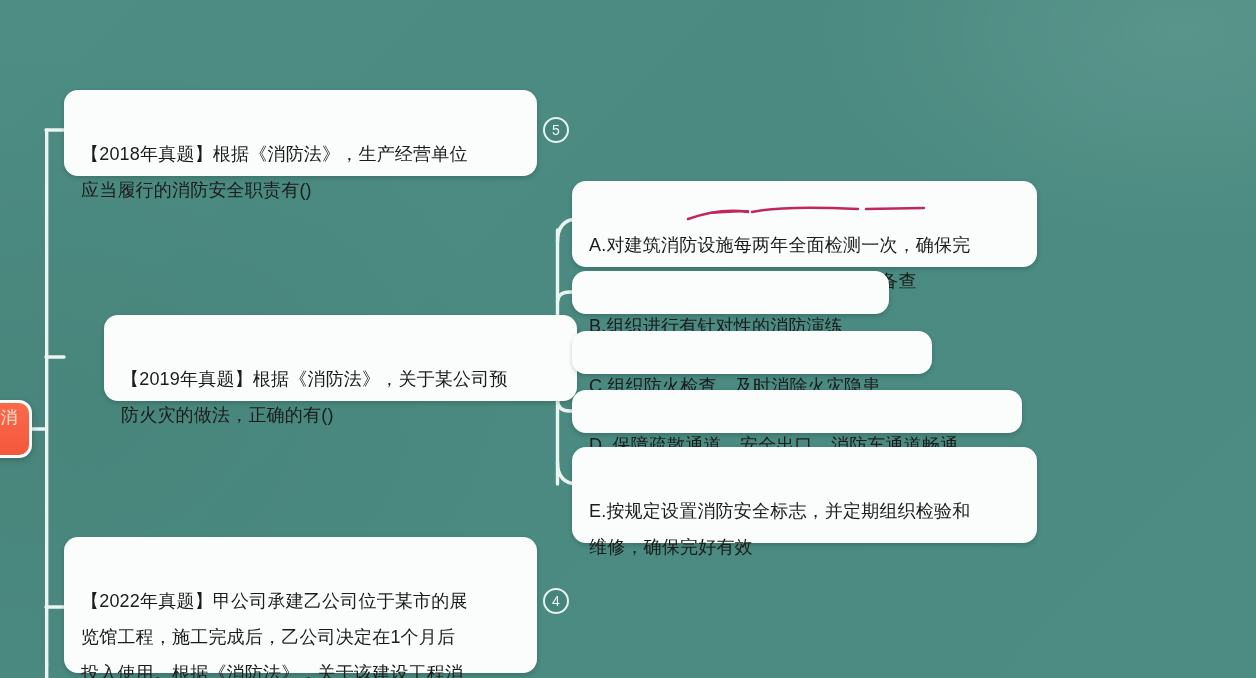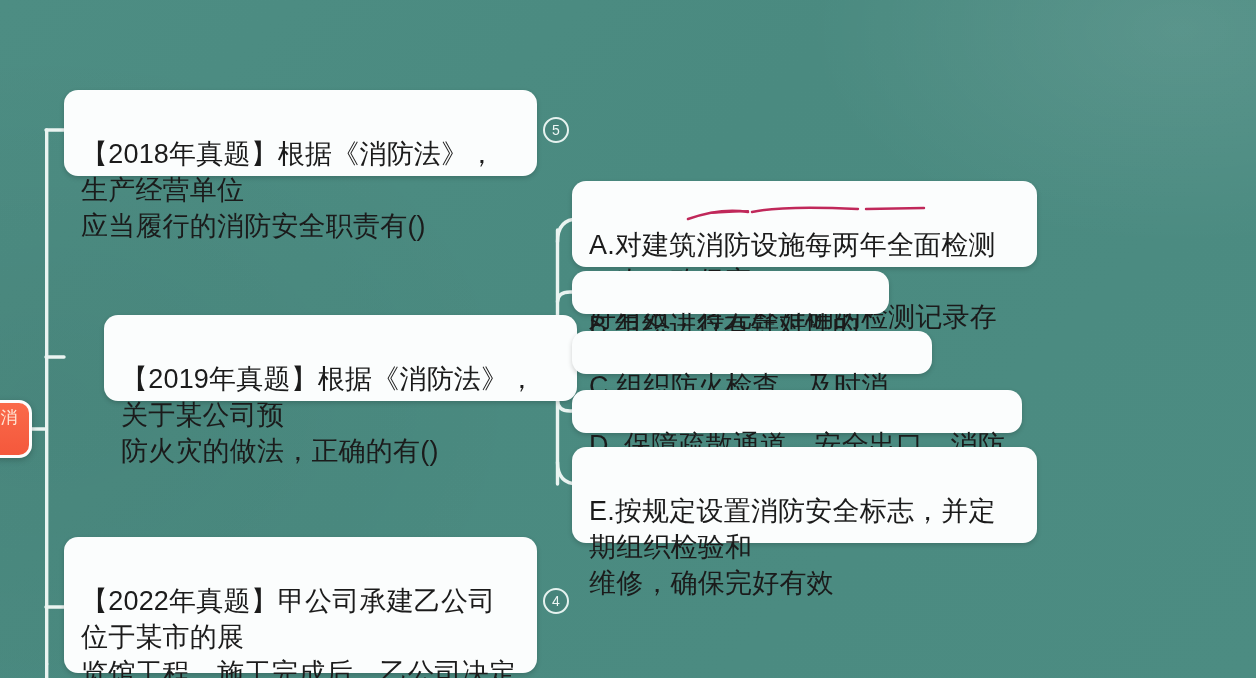--- a/index.html
+++ b/index.html
@@ -33,21 +33,21 @@
     pointer-events: none;
   }
 
   .node {
     position: absolute;
     box-sizing: border-box;
     background: #fbfdfd;
     border-radius: 14px;
     box-shadow: 0 2px 5px rgba(0,0,0,0.18);
     color: #1b1b1b;
-    font-size: 27px;
+    font-size: 18px;
     line-height: 36px;
     letter-spacing: 0.2px;
     padding: 10px 17px 11px 17px;
     white-space: pre-line;
   }
 
   .node.tight { line-height: 34px; }
 
   .root-node {
     position: absolute;

